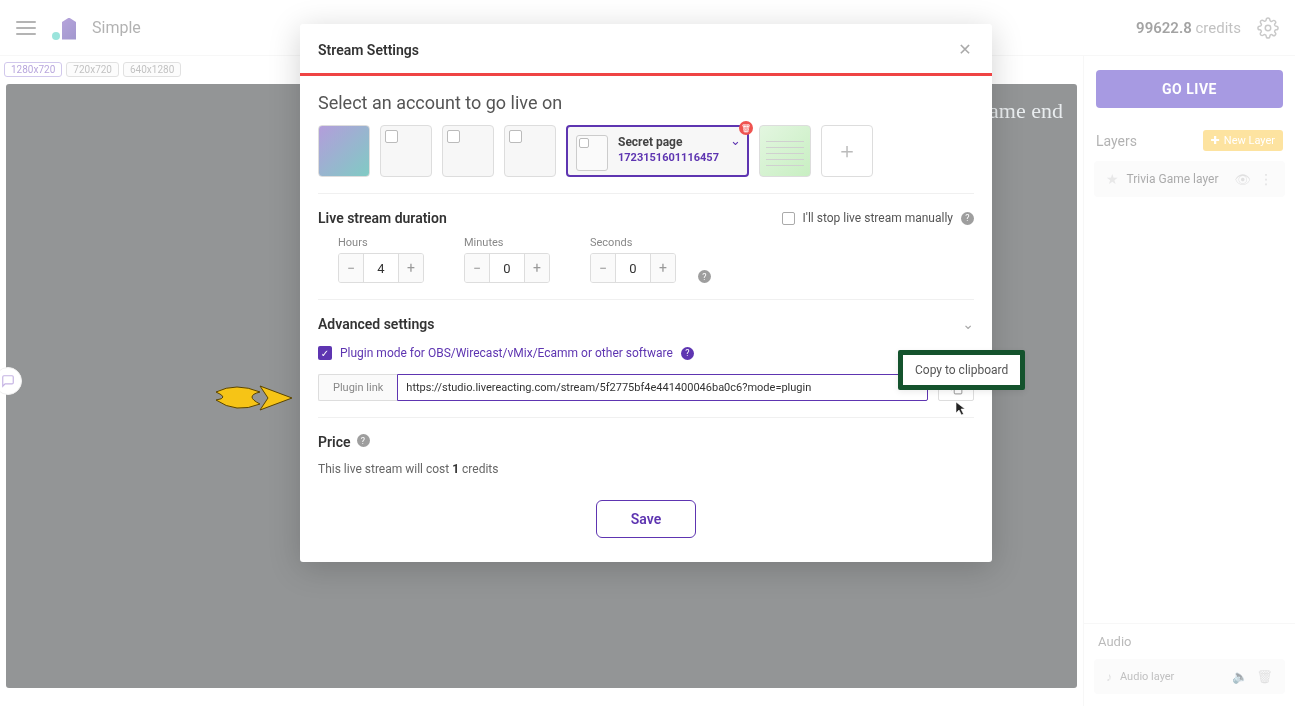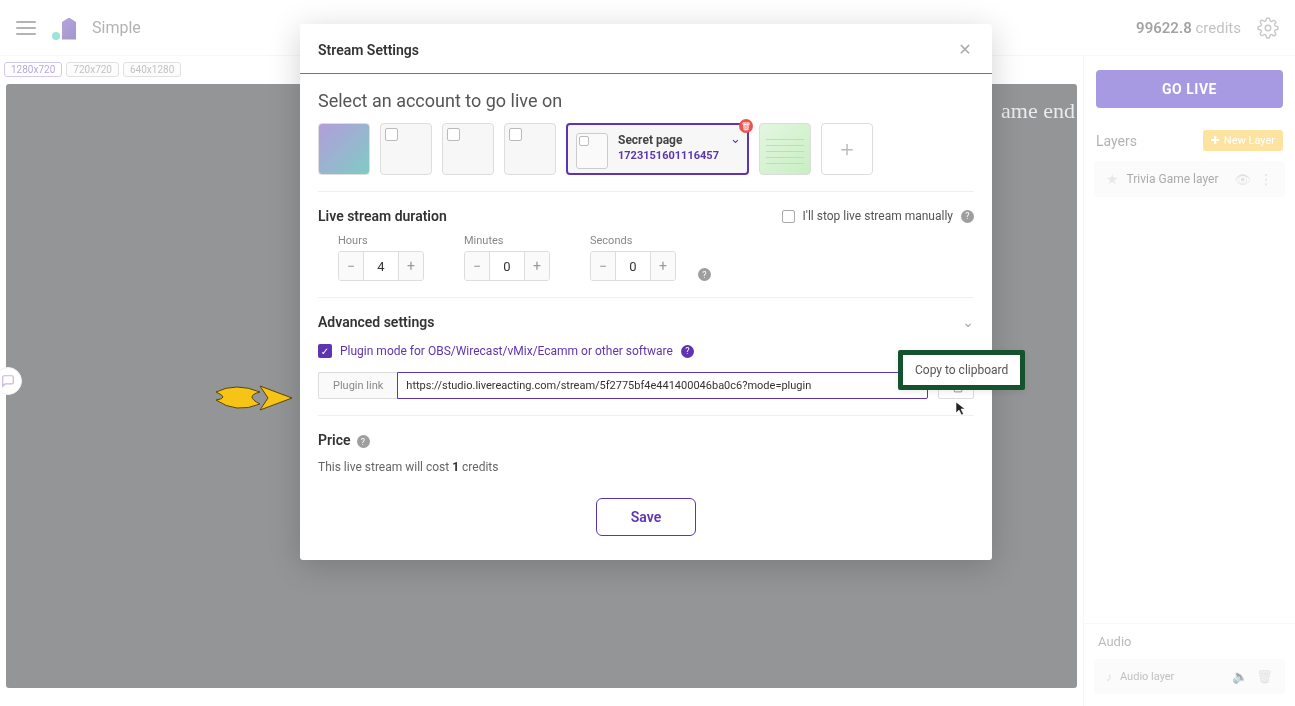--- a/index.html
+++ b/index.html
@@ -27,21 +27,21 @@
   .gear { width:22px;height:22px; }
 
   
   .main { display:flex; height:calc(100% - 56px);}
   .canvas-col { flex:1; position:relative; background:#fff; min-width:0;}
   .res-chips { display:flex; gap:4px; padding:6px 4px 2px;}
   .chip { border:1px solid #bdbdbd; border-radius:3px; padding:1px 6px; font-size:10px; color:#777; background:#f8f8f8;}
   .chip.active { color:#5e35b1; border-color:#9a85d6; background:#fff;}
   .stage { position:absolute; left:6px; right:6px; top:28px; bottom:18px;
     background:#111417; border-radius:3px; overflow:hidden;}
-  .stage-text { position:absolute; top:14px; right:2px; color:#cfd8dc; font-size:22px; font-family:"Georgia",serif;}
+  .stage-text { position:absolute; top:14px; right:14px; color:#cfd8dc; font-size:22px; font-family:"Georgia",serif;}
   .chat-bubble { position:absolute; left:-6px; top:50%; transform:translateY(-50%);
     width:28px;height:28px;border-radius:50%;background:#fff;border:1px solid #ddd;
     display:flex;align-items:center;justify-content:center;color:#7e57c2;font-size:14px;}
 
   
   .arrow-ann { position:absolute; left:212px; top:378px; width:84px; height:36px; z-index:2100; pointer-events:none;}
 
   
   .cursor-overlay { position:absolute; left:955px; top:401px; width:16px;height:16px; z-index:2100; pointer-events:none;}
   .cursor-overlay svg { width:100%;height:100%;}
@@ -61,21 +61,21 @@
   .side-spacer { flex:1;}
   .audio-head { padding:10px 14px; color:#666; font-size:13px; border-top:1px solid #eee;}
   .audio-row { display:flex; align-items:center; gap:8px; padding:10px 12px; background:#f5f5f7; margin:0 10px 12px; border-radius:4px;}
   .audio-icon { color:#bbb; font-size:12px;}
   .audio-name { flex:1; font-size:11px; color:#737373;}
 
   
   .overlay { position:absolute; inset:0; background:rgba(255,255,255,.55); z-index:1000;}
   .modal { position:absolute; left:300px; top:24px; width:692px; background:#fff;
     border-radius:3px; box-shadow:0 6px 32px rgba(0,0,0,.18); z-index:2000;}
-  .modal-head { display:flex; align-items:center; justify-content:space-between; padding:16px 18px 14px; border-bottom:1px solid #ef4444;}
+  .modal-head { display:flex; align-items:center; justify-content:space-between; padding:16px 18px 14px; border-bottom:3px solid #ef4444;}
   .modal-title { font-weight:600; color:#333; font-size:14px;}
   .modal-close { color:#aaa; font-size:16px; cursor:pointer; width:18px; text-align:center;}
   .modal-body { padding:16px 18px 18px; max-height: 540px;}
 
   .subhead { color:#555; font-size:18px; margin-bottom:12px;}
 
   .accounts { display:flex; gap:10px; margin-bottom:12px;}
   .acct { width:52px; height:52px; border:1px solid #ddd; border-radius:4px; background:#f7f7f7; position:relative;}
   .acct-thumb1 { background:linear-gradient(135deg,#b39ddb,#80cbc4);}
   .acct-sq { position:absolute;left:4px;top:4px;width:13px;height:13px;border:1px solid #bbb;background:#fff;border-radius:2px;}
@@ -115,21 +115,21 @@
   .plugin-label { color:#5e35b1; font-size:12px;}
   .help-dot.purple { background:#5e35b1;}
 
   .link-row { display:flex; align-items:stretch; margin-top:14px;}
   .link-label { padding:0 14px; display:flex;align-items:center; font-size:11px; color:#888; border:1px solid #ddd; border-right:none; background:#fafafa; border-radius:2px 0 0 2px;}
   .link-input { flex:1; border:1px solid #5e35b1; padding:6px 8px; font-size:11px; font-family:inherit; color:#333; border-radius:0 2px 2px 0; outline:none;}
   .copy-btn { width:36px; border:1px solid #ddd; border-radius:2px; margin-left:10px; display:flex;align-items:center;justify-content:center; color:#aaa; cursor:pointer;}
 
   .tooltip { position:absolute; background:#fff; border:5px solid #14532d; border-radius:2px; padding:8px 12px; font-size:12px; color:#555; box-shadow:0 2px 6px rgba(0,0,0,.08); z-index:2200;}
 
-  .price-head { display:flex;align-items:flex-end;gap:6px;}
+  .price-head { display:flex;align-items:flex-start;gap:6px;}
   .price-text { color:#666; font-size:12px; margin-top:12px;}
   .price-text b { color:#333;}
 
   .modal-foot { display:flex; justify-content:center; padding:6px 0 24px;}
   .save-btn { border:1px solid #5e35b1; color:#5e35b1; background:#fff; font-weight:600; font-size:14px;
     padding:10px 34px; border-radius:6px; cursor:pointer;}
 </style>
 </head>
 <body>
 

